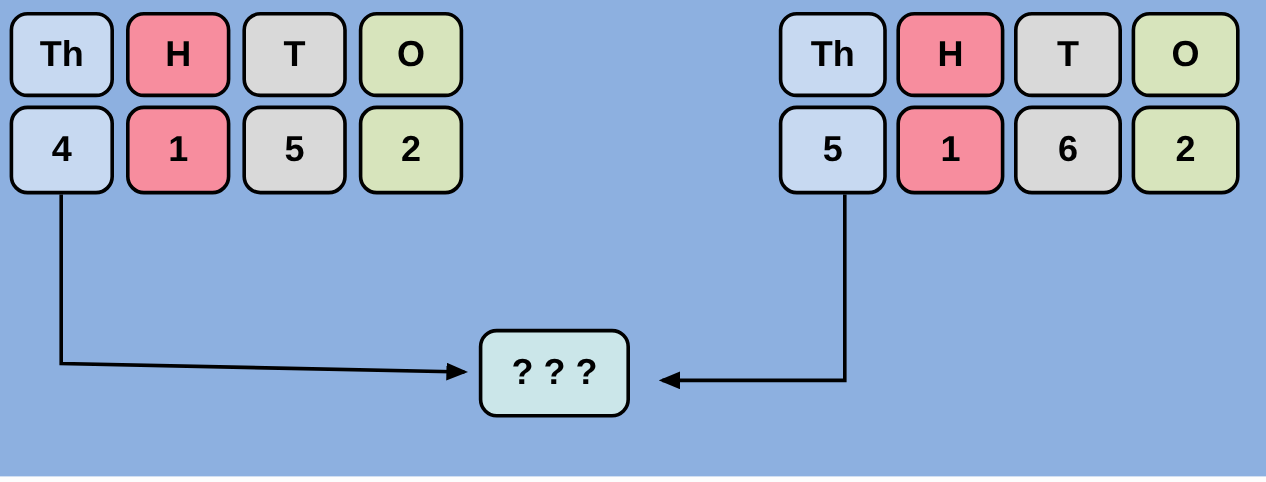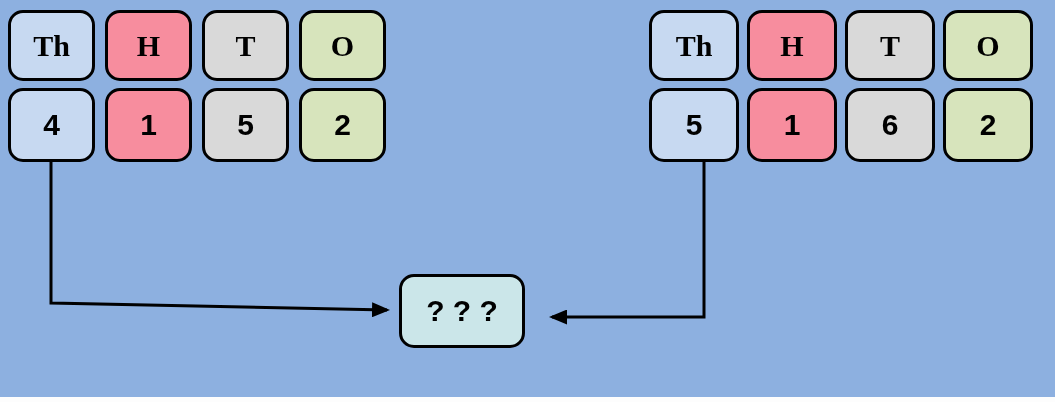--- a/index.html
+++ b/index.html
@@ -39,21 +39,21 @@
     align-items: center;
     justify-content: center;
     border: 3px solid var(--stroke, #000);
     border-radius: 15px;
     font-weight: bold;
     font-size: 30px;
     color: var(--stroke, #000);
   }
   .pv-table.left  .cell { width: 87px; }
   .pv-table.right .cell { width: 90px; }
-  .row.headers .cell { height: 71px; font-family: Liberation Serif, serif; }
+  .row.headers .cell { height: 71px; }
   .row.digits  .cell { height: 74px; }
 
   .cell.th { background: var(--cell-thousands, #c7d9f1); }
   .cell.h  { background: var(--cell-hundreds, #f78d9e); }
   .cell.t  { background: var(--cell-tens, #d9d9d9); }
   .cell.o  { background: var(--cell-ones, #d7e4bc); }
 
   .result-box {
     position: absolute;
     left: 399px;

